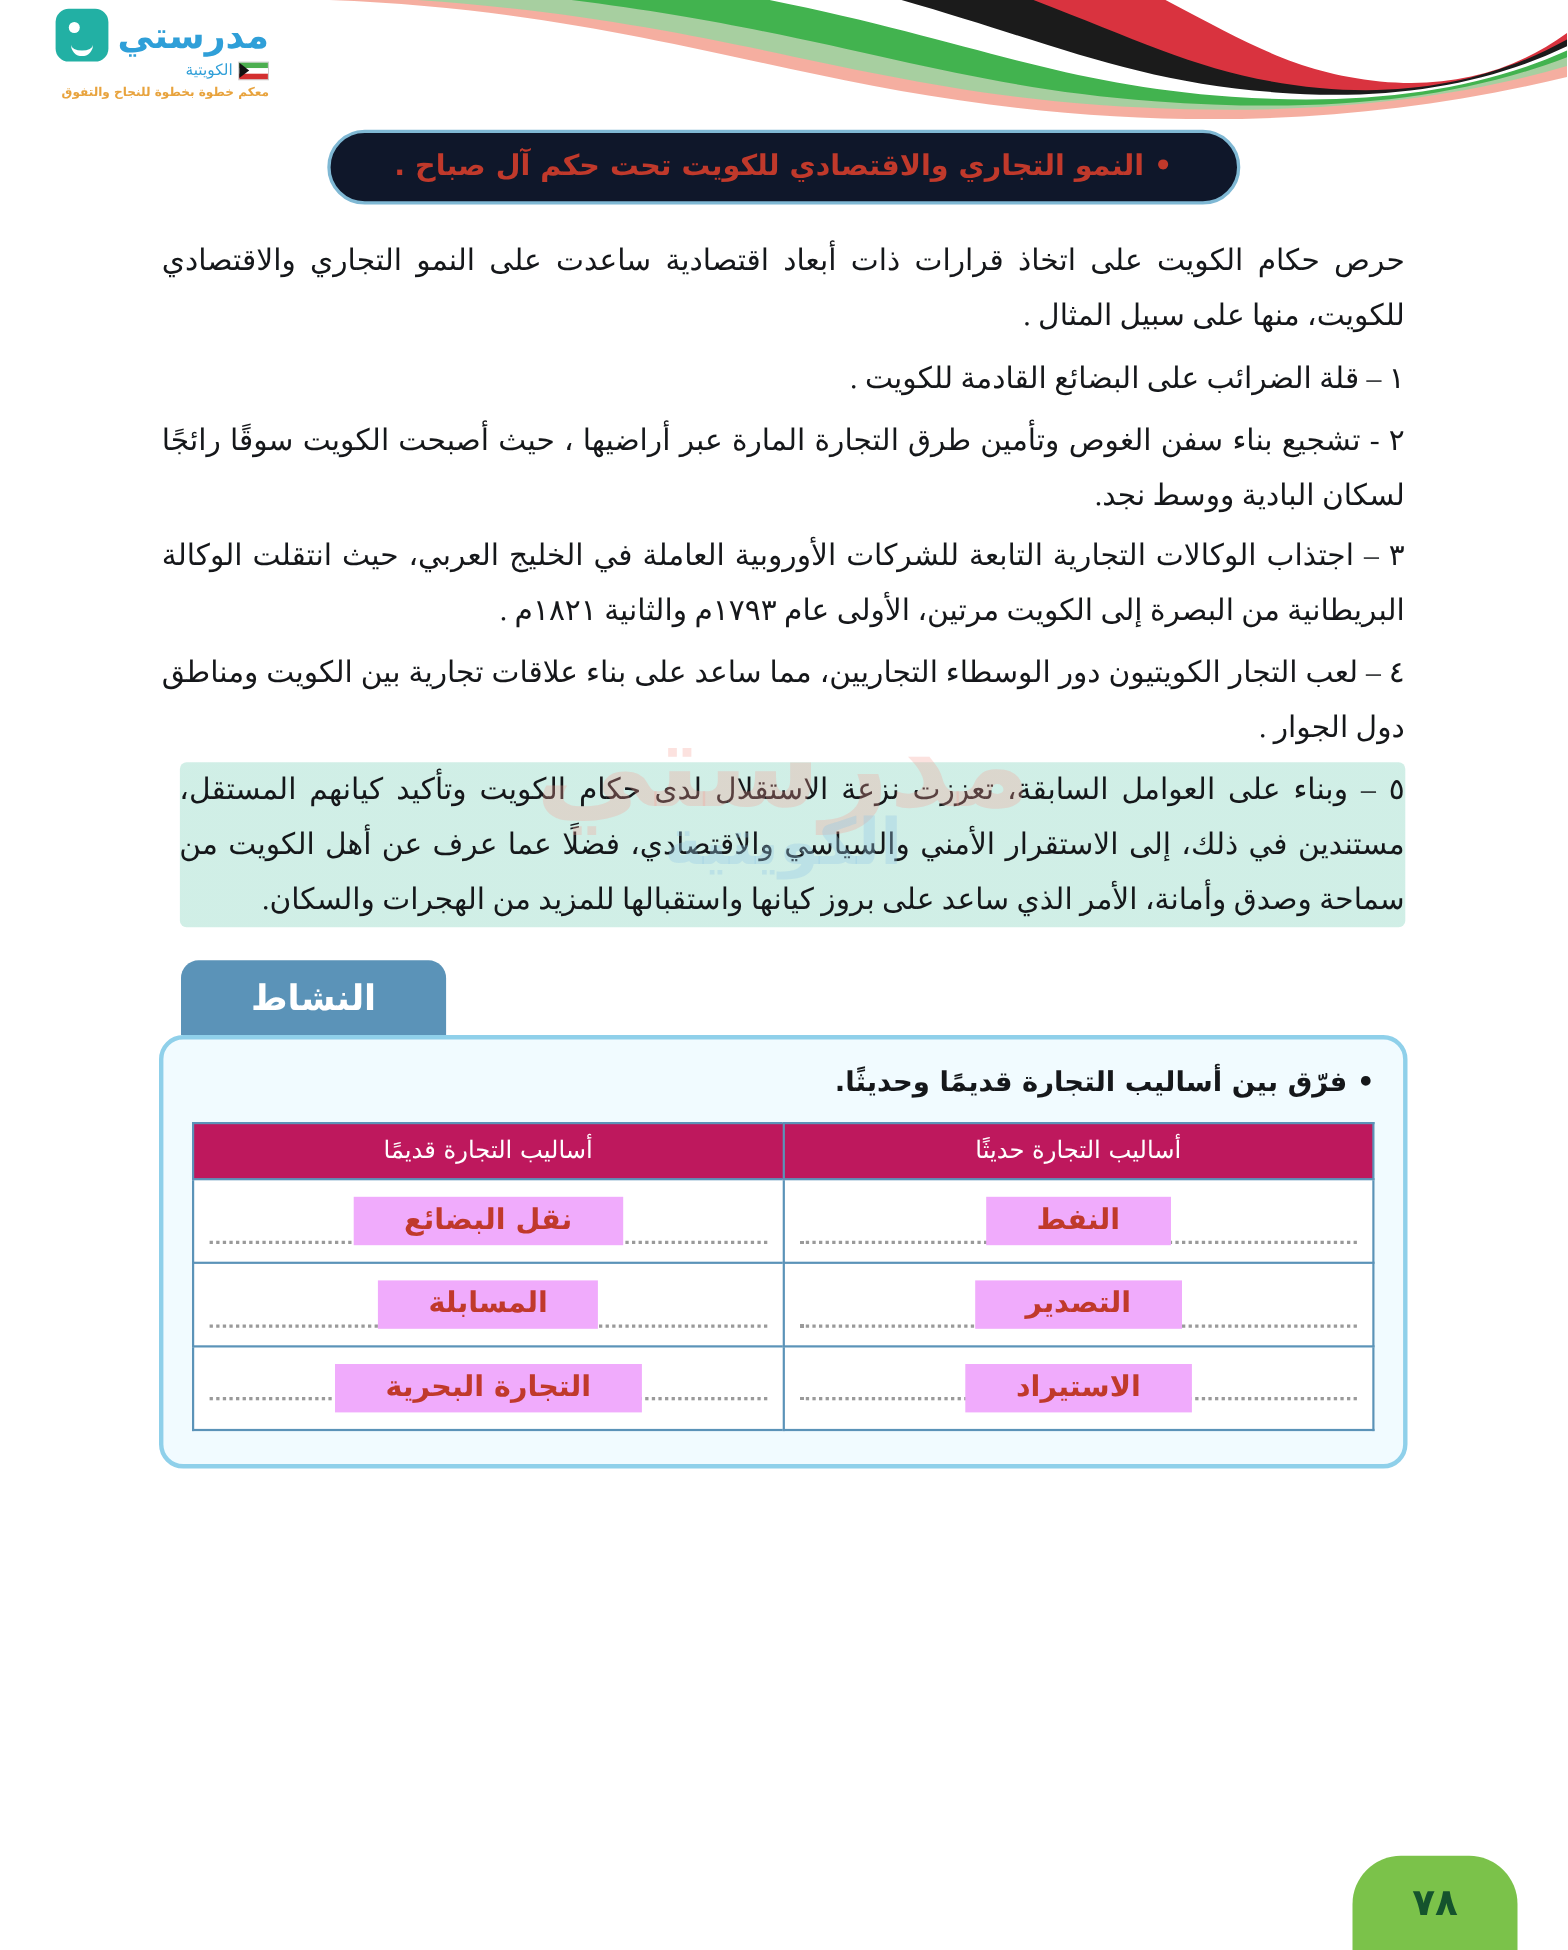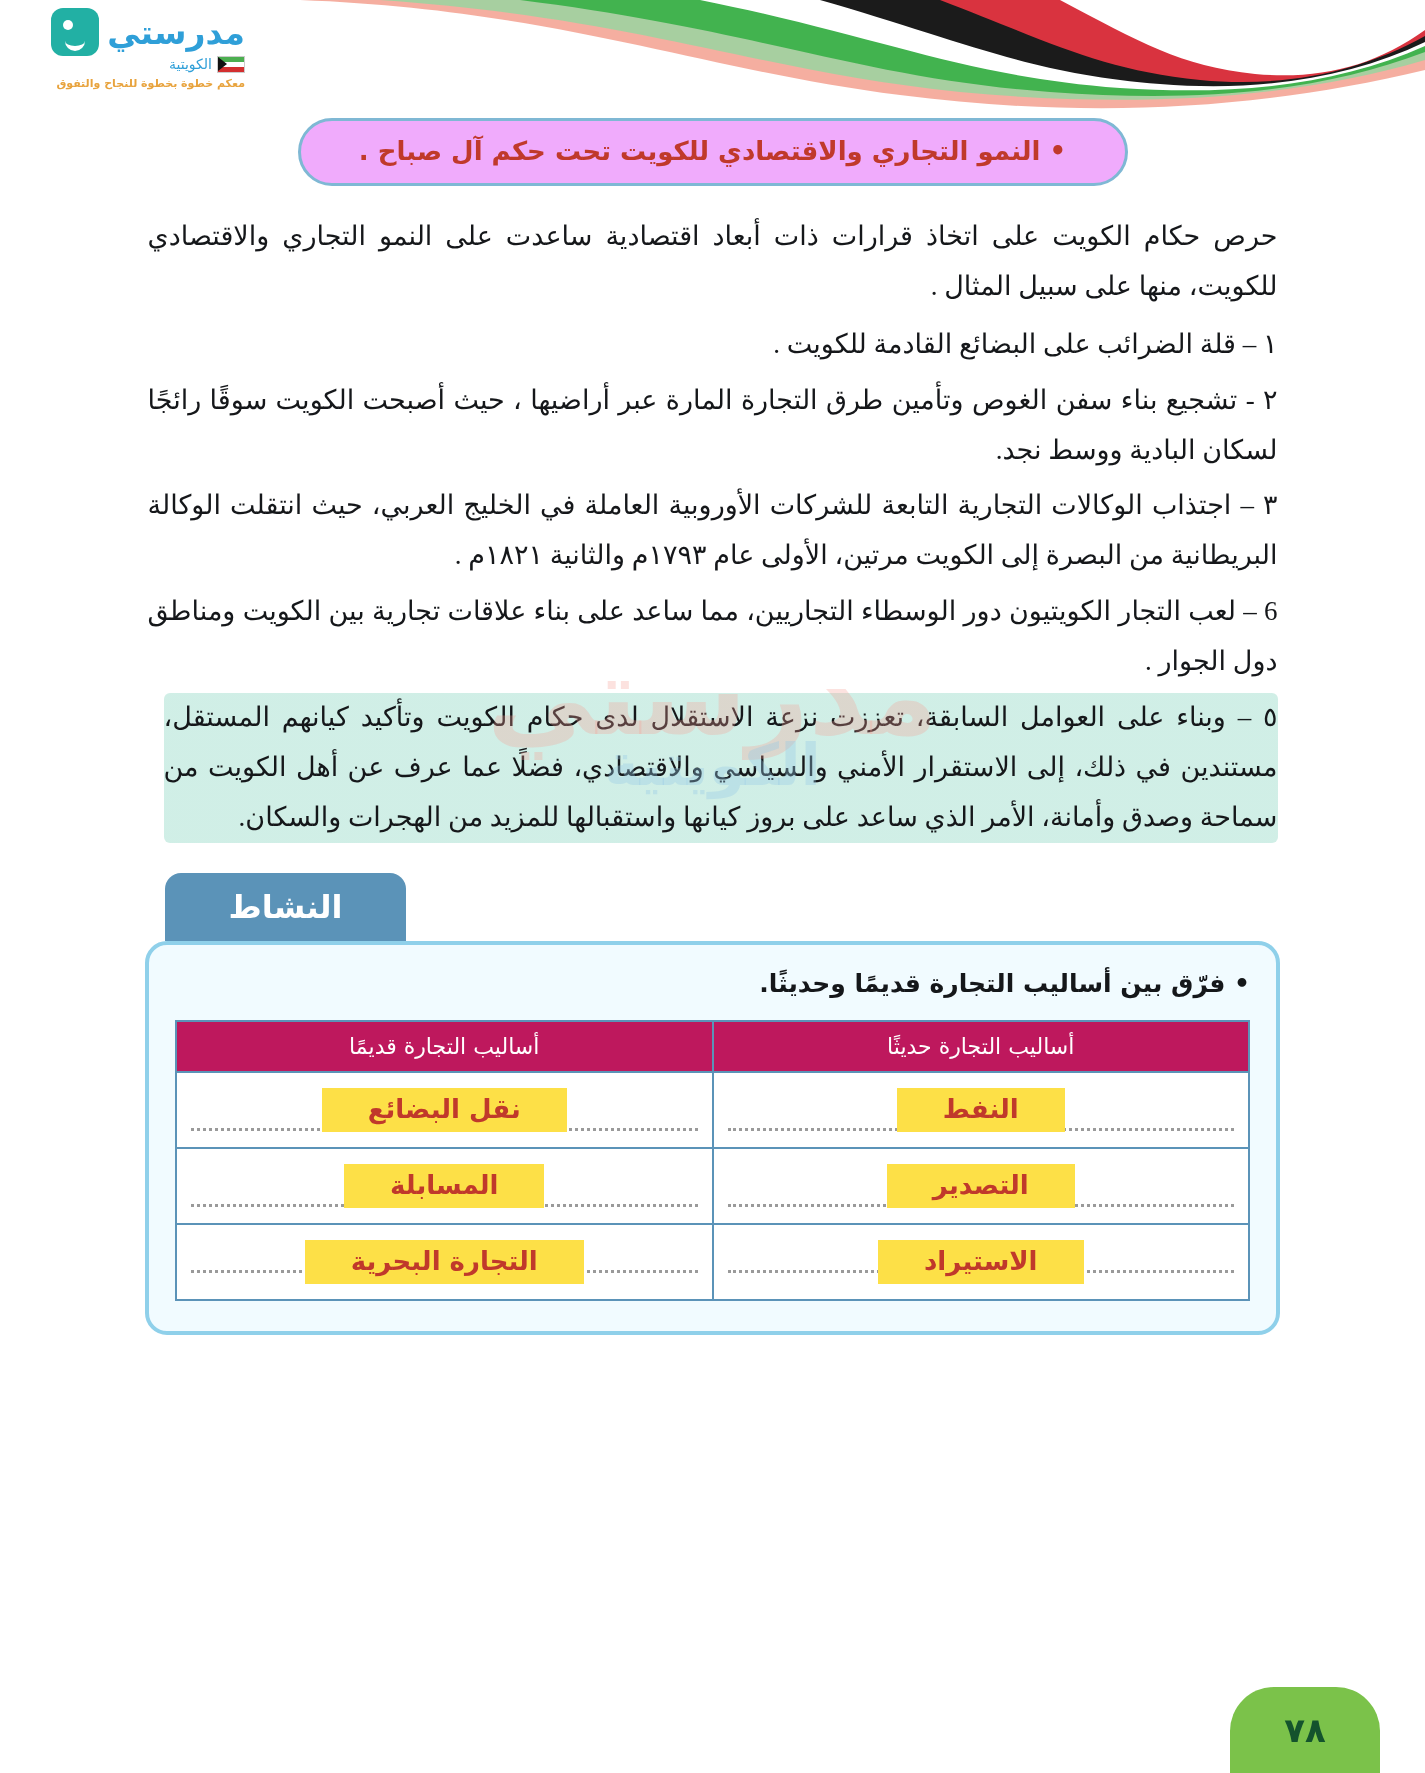--- a/index.html
+++ b/index.html
@@ -124,21 +124,21 @@
     width: 1425px;
   }
 
   .title-pill {
     margin: 0 auto;
     width: 830px;
     border: 3px solid #7fb8d4;
     border-radius: 36px;
     padding: 14px 24px;
     text-align: center;
-    background: #f0abfc;
+    background: #0f172a;
     box-sizing: border-box;
   }
   .title-pill span {
     font-family: "DejaVu Sans", sans-serif;
     font-size: 26px;
     font-weight: bold;
     color: #c0392b;
     line-height: 1.3;
   }
 
@@ -248,21 +248,21 @@
   }
   .dots {
     position: absolute;
     left: 14px; right: 14px;
     bottom: 16px;
     border-bottom: 3px dotted #9a9a9a;
   }
   .answer {
     position: relative;
     z-index: 2;
-    background: #fde047;
+    background: #f0abfc;
     color: #c0392b;
     font-family: "DejaVu Sans", sans-serif;
     font-weight: bold;
     font-size: 26px;
     padding: 6px 46px;
     line-height: 1.2;
   }
   tr.last td .cell-inner { height: 54px; }
 
   
@@ -319,21 +319,21 @@
 
   <div class="title-pill">
     <span>• النمو التجاري والاقتصادي للكويت تحت حكم آل صباح .</span>
   </div>
 
   <div class="body-text">
     <p class="para">حرص حكام الكويت على اتخاذ قرارات ذات أبعاد اقتصادية ساعدت على النمو التجاري والاقتصادي للكويت، منها على سبيل المثال .</p>
     <p class="item">١ – قلة الضرائب على البضائع القادمة للكويت .</p>
     <p class="item">٢ - تشجيع بناء سفن الغوص وتأمين طرق التجارة المارة عبر أراضيها ، حيث أصبحت الكويت سوقًا رائجًا لسكان البادية ووسط نجد.</p>
     <p class="item">٣ – اجتذاب الوكالات التجارية التابعة للشركات الأوروبية العاملة في الخليج العربي، حيث انتقلت الوكالة البريطانية من البصرة إلى الكويت مرتين، الأولى عام ١٧٩٣م والثانية ١٨٢١م .</p>
-    <p class="item">6 – لعب التجار الكويتيون دور الوسطاء التجاريين، مما ساعد على بناء علاقات تجارية بين الكويت ومناطق دول الجوار .</p>
+    <p class="item">٤ – لعب التجار الكويتيون دور الوسطاء التجاريين، مما ساعد على بناء علاقات تجارية بين الكويت ومناطق دول الجوار .</p>
     <p class="item highlight-5">٥ – وبناء على العوامل السابقة، تعززت نزعة الاستقلال لدى حكام الكويت وتأكيد كيانهم المستقل، مستندين في ذلك، إلى الاستقرار الأمني والسياسي والاقتصادي، فضلًا عما عرف عن أهل الكويت من سماحة وصدق وأمانة، الأمر الذي ساعد على بروز كيانها واستقبالها للمزيد من الهجرات والسكان.</p>
   </div>
 
   <div class="activity-wrap">
     <div class="activity-tab">النشاط</div>
     <div class="activity-box">
       <div class="activity-q">• فرّق بين أساليب التجارة قديمًا وحديثًا.</div>
 
       <table class="act-table">
         <thead>

